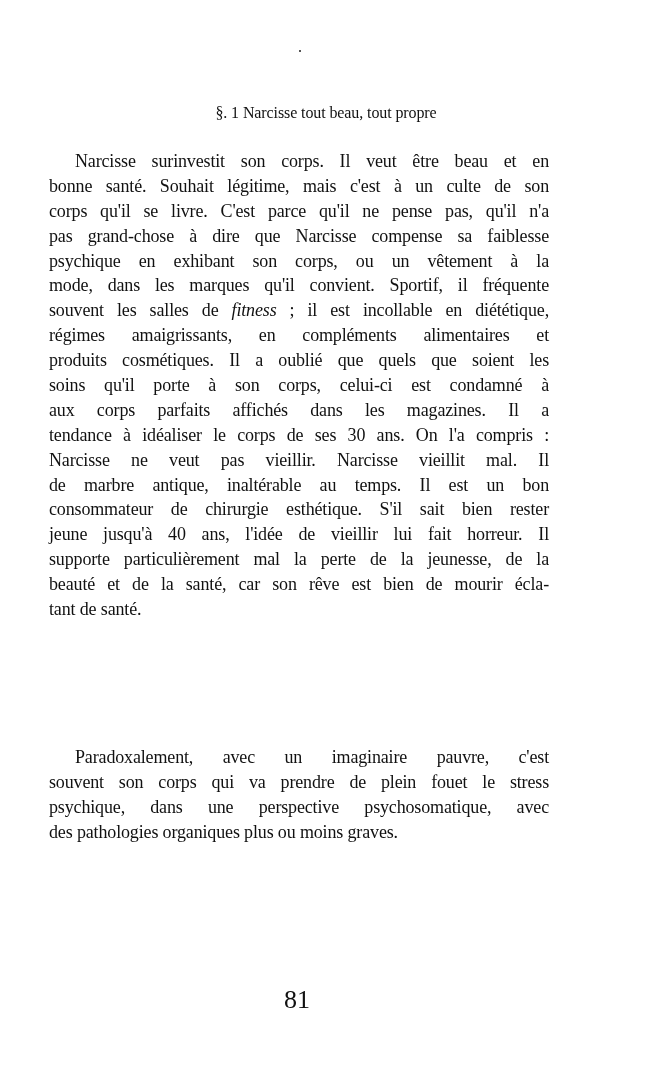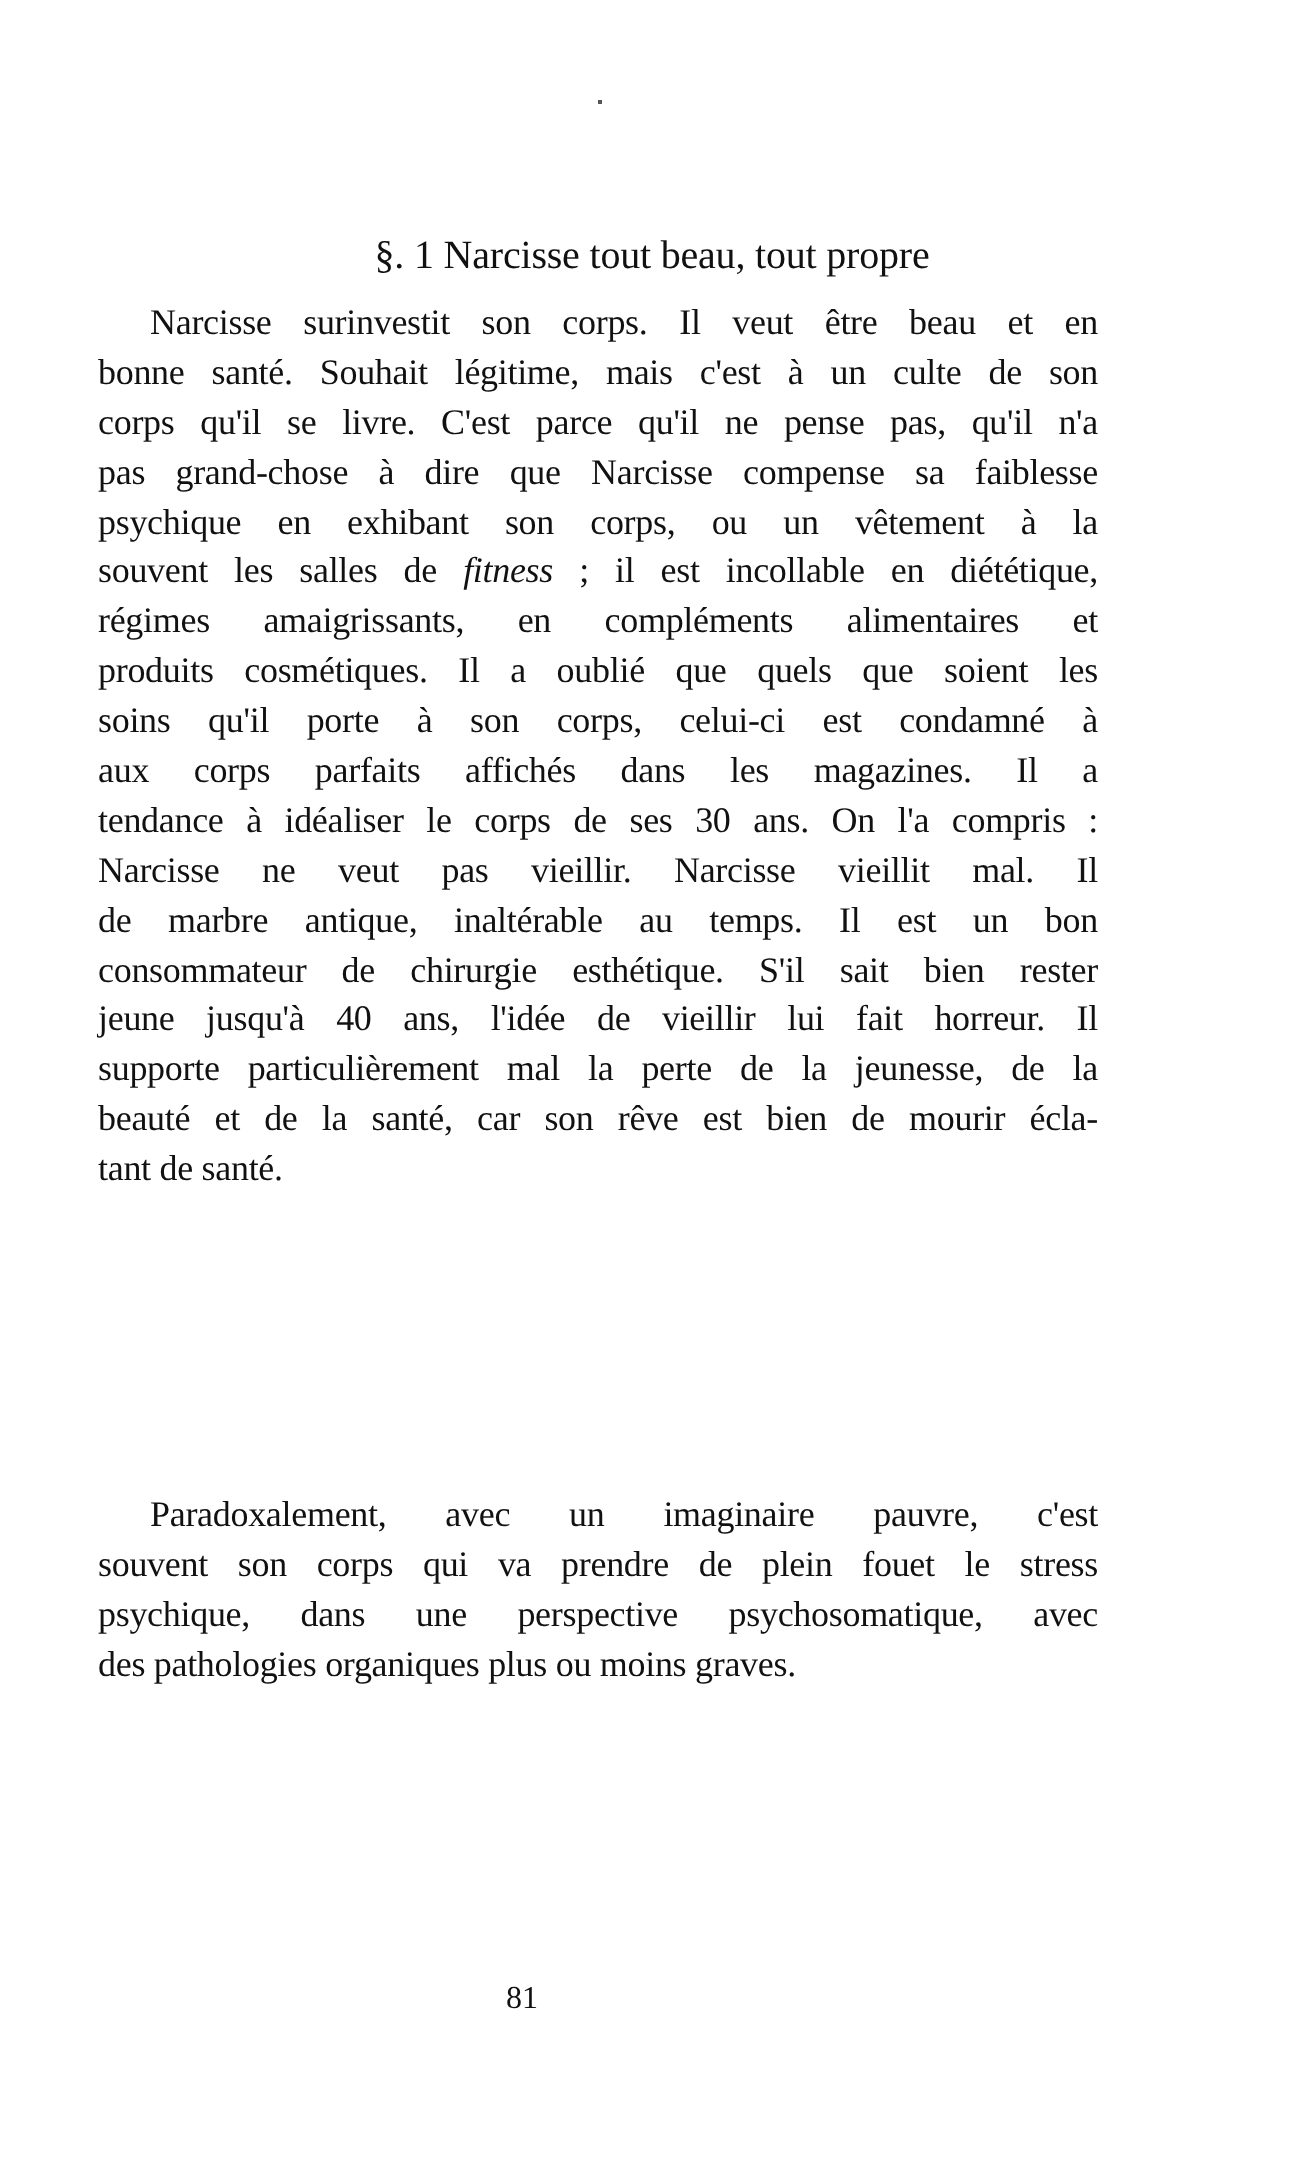--- a/index.html
+++ b/index.html
@@ -20,23 +20,23 @@
       left: 299px;
       top: 50px;
       width: 2px;
       height: 2px;
       background: #555;
     }
     .heading {
       position: absolute;
       left: 0;
       width: 644px;
-      top: 116px;
+      top: 101px;
       text-align: center;
-      font-size: 20px;
+      font-size: 16px;
       line-height: 24px;
       letter-spacing: -0.1px;
     }
     .heading span { display: inline-block; margin-left: 8px; }
     .para {
       position: absolute;
       left: 49px;
       width: 500px;
       font-size: 18px;
       line-height: 24.9px;
@@ -55,39 +55,41 @@
     }
     .para .line.indent { padding-left: 26px; }
     .para1 { top: 149px; }
     .para2 { top: 745px; }
     .page-number {
       position: absolute;
       left: 0;
       width: 522px;
       top: 988px;
       text-align: center;
-      font-size: 16px;
+      font-size: 26px;
       line-height: 24px;
+      padding-left: 36px;
     }
   </style>
 </head>
 <body>
 
 <div class="speck"></div>
 
 <div class="heading">
   <span>§. 1 Narcisse tout beau, tout propre</span>
 </div>
 
 <div class="para para1">
   <span class="line indent">Narcisse surinvestit son corps. Il veut être beau et en</span>
   <span class="line">bonne santé. Souhait légitime, mais c'est à un culte de son</span>
   <span class="line">corps qu'il se livre. C'est parce qu'il ne pense pas, qu'il n'a</span>
   <span class="line">pas grand-chose à dire que Narcisse compense sa faiblesse</span>
   <span class="line">psychique en exhibant son corps, ou un vêtement à la</span>
+  <span class="line">mode, dans les marques qu'il convient. Sportif, il fréquente</span>
   <span class="line"><span>souvent les salles de</span> <i>fitness</i><span> ; il est incollable en diététique,</span></span>
   <span class="line">régimes amaigrissants, en compléments alimentaires et</span>
   <span class="line">produits cosmétiques. Il a oublié que quels que soient les</span>
   <span class="line">soins qu'il porte à son corps, celui-ci est condamné à</span>
   <span class="line">aux corps parfaits affichés dans les magazines. Il a</span>
   <span class="line">tendance à idéaliser le corps de ses 30 ans. On l'a compris :</span>
   <span class="line">Narcisse ne veut pas vieillir. Narcisse vieillit mal. Il</span>
   <span class="line">de marbre antique, inaltérable au temps. Il est un bon</span>
   <span class="line">consommateur de chirurgie esthétique. S'il sait bien rester</span>
   <span class="line">jeune jusqu'à 40 ans, l'idée de vieillir lui fait horreur. Il</span>

